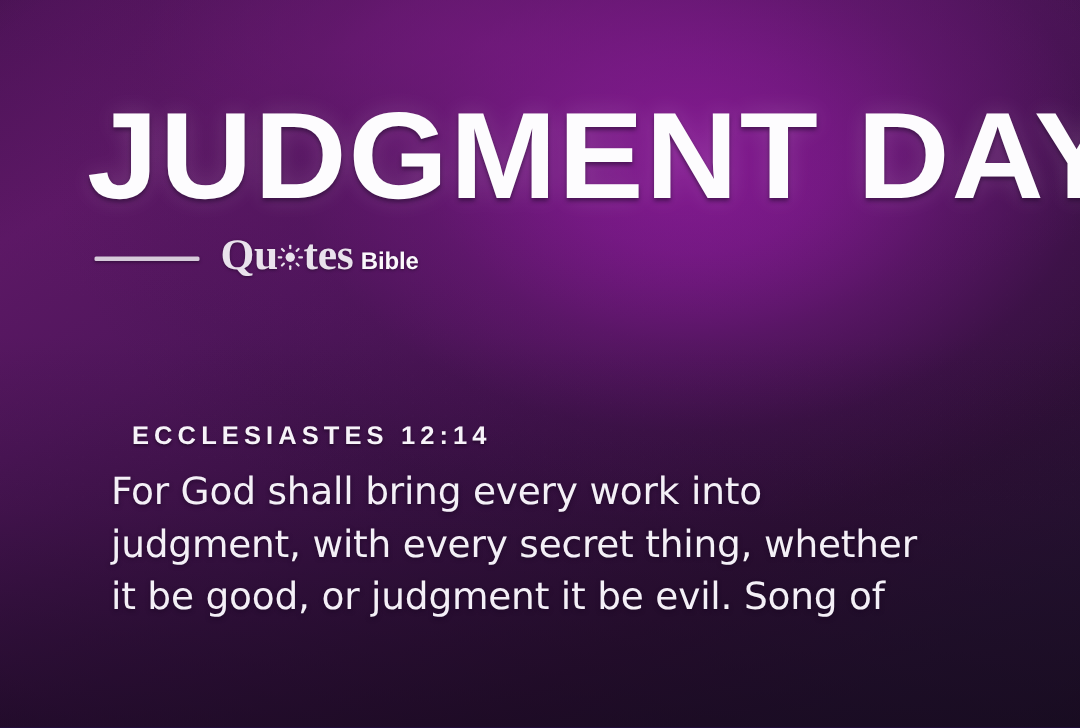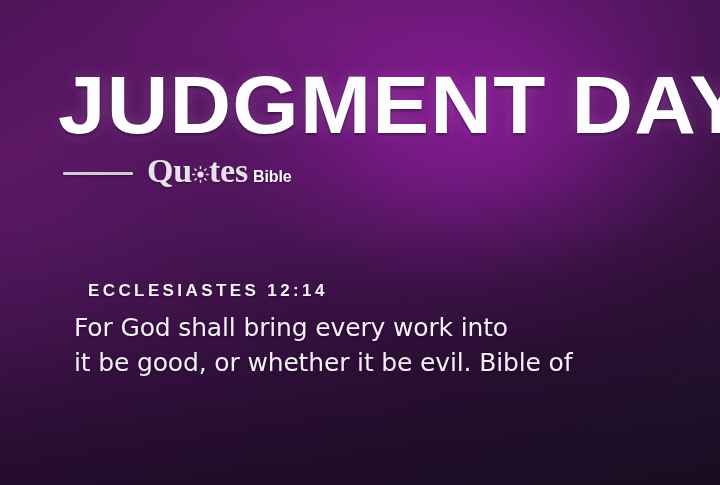--- a/index.html
+++ b/index.html
@@ -122,21 +122,21 @@
     box-shadow: 0 1px 2px rgba(25, 5, 32, 0.5);
   }
   .logo-word {
     display: flex;
     align-items: baseline;
     white-space: nowrap;
   }
   .logo-quotes {
     font-family: "Liberation Serif", "DejaVu Serif", serif;
     font-weight: 700;
-    font-size: 34px;
+    font-size: 29px;
     line-height: 25px;
     color: #e9e2ec;
     letter-spacing: -0.2px;
     text-shadow: 0 1px 2px rgba(25, 5, 32, 0.55);
   }
   
   .sun-mark {
     display: inline-block;
     width: 17px;
     height: 17px;
@@ -229,17 +229,18 @@
         <span class="logo-quotes">tes</span>
 
         <span class="logo-bible">Bible</span>
       </span>
     </div>
 
     <p class="verse-ref">ECCLESIASTES 12:14</p>
 
     <p class="quote-body">
       <span class="line">For God shall bring every work into</span>
-      <span class="line">it be good, or whether it be evil. Bible of</span>
+      <span class="line">judgment, with every secret thing, whether</span>
+      <span class="line">it be good, or judgment it be evil. Song of</span>
     </p>
 
   </div>
 </div>
 
 </body></html>

